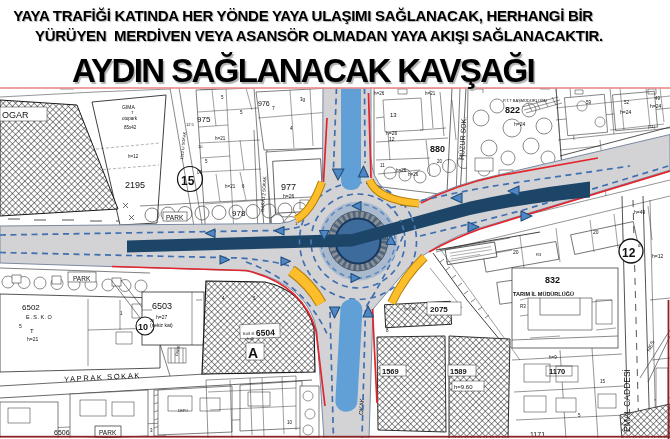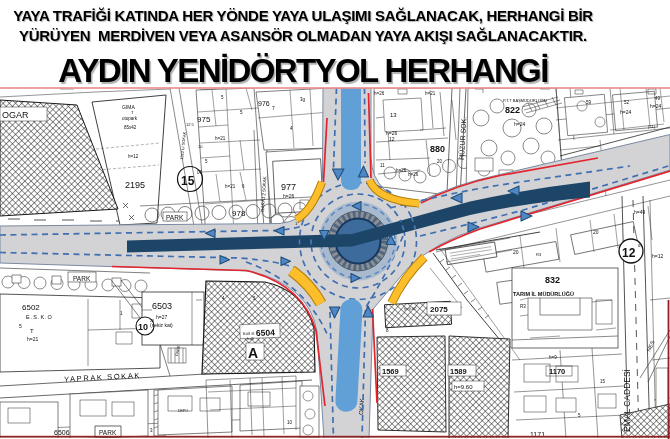--- a/index.html
+++ b/index.html
@@ -526,15 +526,15 @@
 
 <rect x="0" y="87.2" width="670" height="1.6" fill="#e88c8c"></rect>
 
 <rect x="667.6" y="300" width="1.8" height="139" fill="#8e2323"></rect>
 
 <rect x="0" y="435.8" width="670" height="1.8" fill="#8e2323"></rect>
 </svg>
 
 <div class="hdr l1" style="position:absolute;">YAYA TRAFİĞİ KATINDA HER YÖNDE YAYA ULAŞIMI SAĞLANACAK, HERHANGİ BİR</div>
 
-<div class="hdr l2" style="position:absolute;">YÜRÜYEN&nbsp; MERDİVEN VEYA ASANSÖR OLMADAN YAYA AKIŞI SAĞLANACAKTIR.</div>
-
-<div class="hdr tt" style="position:absolute;">AYDIN YENİDÖRTYOL HERHANGİ</div>
+<div class="hdr l2" style="position:absolute;padding-left:16px;">YÜRÜYEN&nbsp; MERDİVEN VEYA ASANSÖR OLMADAN YAYA AKIŞI SAĞLANACAKTIR.</div>
+
+<div class="hdr tt" style="position:absolute;">AYDIN SAĞLANACAK KAVŞAĞI</div>
 
 </body></html>

